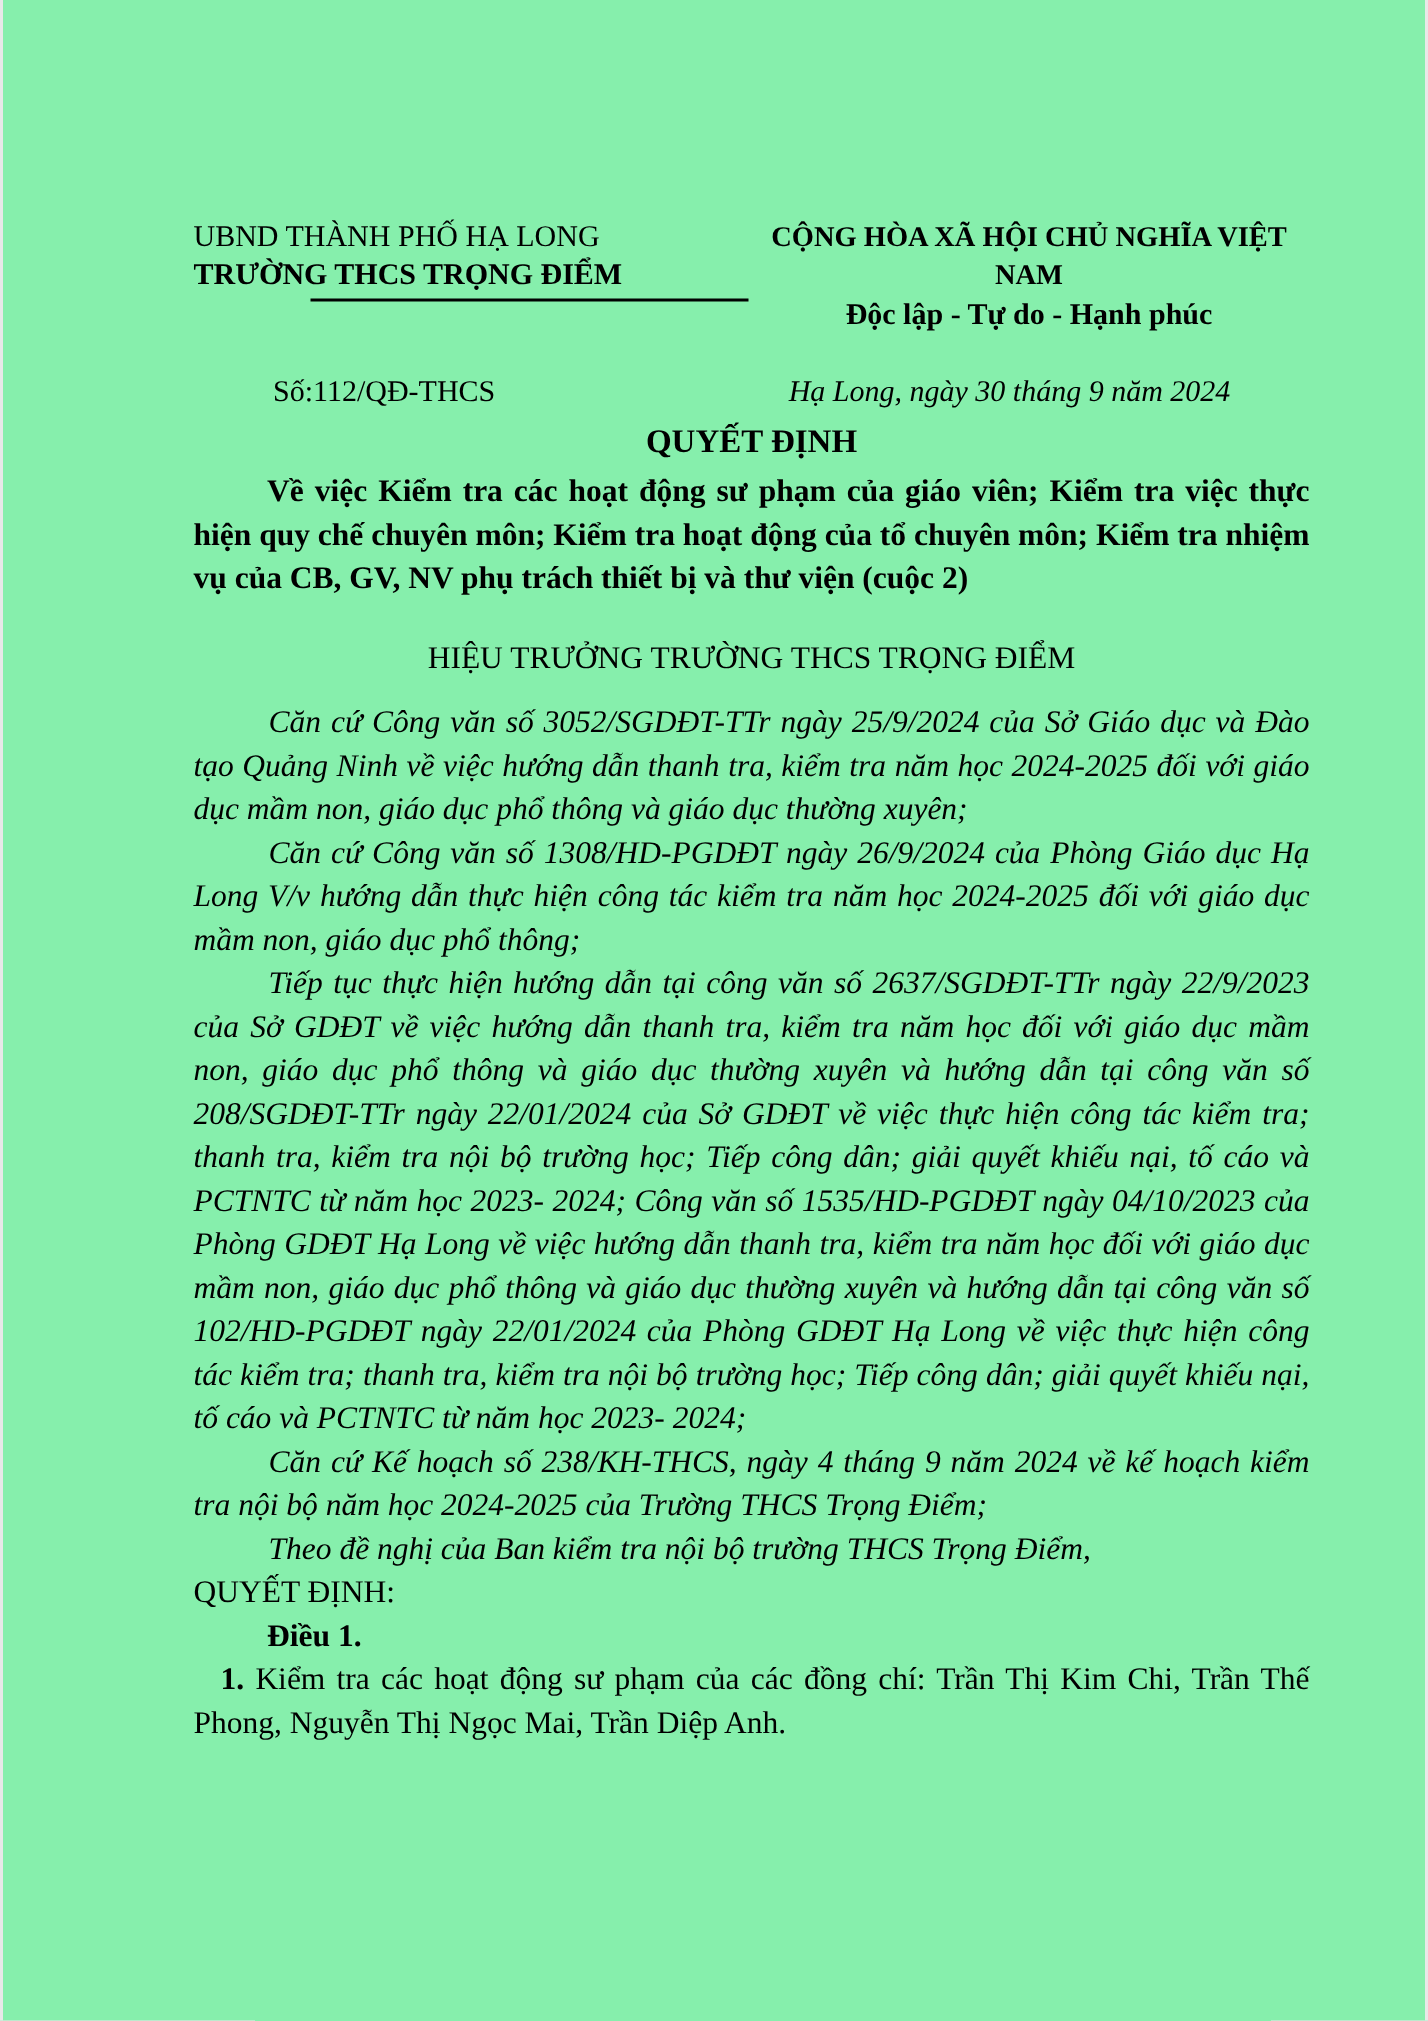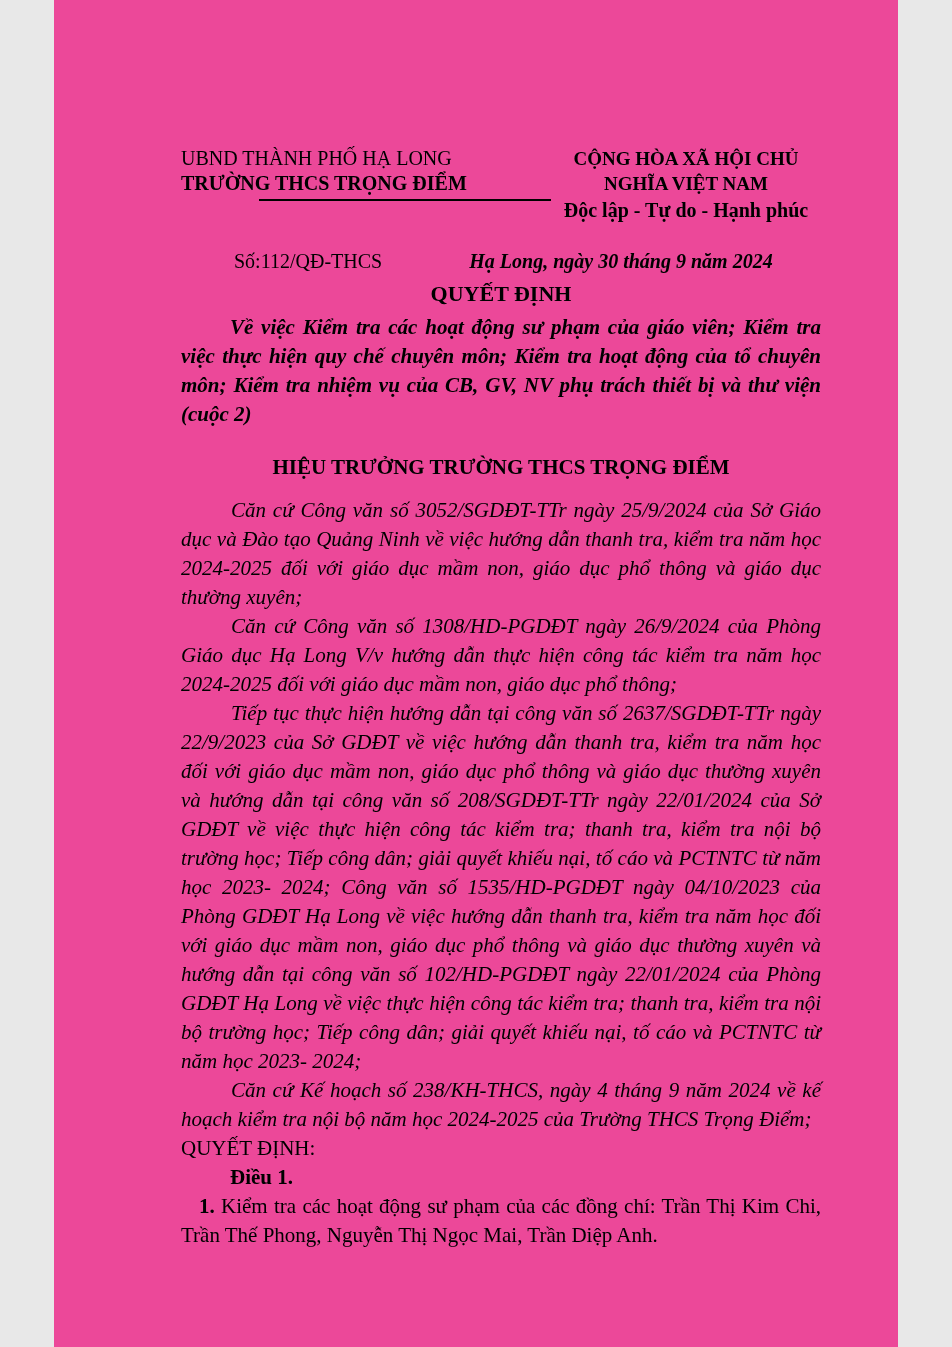--- a/index.html
+++ b/index.html
@@ -1,44 +1,44 @@
 <!DOCTYPE html>
 <html><head>
   <meta charset="utf-8">
   <style>
     * { margin: 0; padding: 0; box-sizing: border-box; }
     html, body { background: #e8e8e8; }
     .page {
-      width: 844px;
+      width: 948px;
       height: 1347px;
       margin: 0 auto;
-      background: #ec4899;
+      background: #86efac;
       color: #000000;
       font-family: "Liberation Serif", serif;
       padding: 146px 77px 40px 127px;
       position: relative;
       overflow: hidden;
     }
     .header { display: flex; justify-content: space-between; align-items: flex-start; }
     .header-left { width: 378px; text-align: left; }
     .org1 { font-size: 20px; line-height: 25px; }
     .org2 { font-size: 20px; line-height: 25px; font-weight: bold; }
     .org-underline { width: 292px; border-bottom: 2px solid #000; margin-left: 78px; margin-top: 3px; }
     .header-right { width: 400px; text-align: center; }
     .nat1 { font-size: 19px; line-height: 25px; font-weight: bold; }
     .nat2 { font-size: 20px; line-height: 25px; font-weight: bold; margin-top: 2px; }
     .subheader { display: flex; justify-content: space-between; margin-top: 27px; }
     .doc-number { font-size: 20px; margin-left: 53px; }
-    .date-line { width: 400px; text-align: center; font-size: 20px; font-style: italic; font-weight: bold; }
+    .date-line { width: 400px; text-align: center; font-size: 20px; font-style: italic; font-weight: normal; }
     .title { text-align: center; font-weight: bold; font-size: 22px; margin-top: 8px; }
     .subject {
       font-weight: bold; font-size: 21px; line-height: 29px;
-      text-align: justify; text-indent: 49px; margin-top: 6px; font-style: italic;
+      text-align: justify; text-indent: 49px; margin-top: 6px;
     }
-    .authority { text-align: center; font-weight: bold; font-size: 21px; margin-top: 26px; }
+    .authority { text-align: center; font-weight: normal; font-size: 21px; margin-top: 26px; }
     .body-block { margin-top: 16px; font-style: italic; font-size: 21px; line-height: 29px; }
     .body-block p.preamble { text-align: justify; text-indent: 50px; }
     .decision-heading { text-align: left; font-weight: normal; font-style: normal; }
     .article-heading { font-weight: bold; font-style: normal; text-indent: 49px; }
     .article-item { font-style: normal; text-align: justify; text-indent: 18px; }
     .article-item .num { font-weight: bold; }
   </style>
 </head>
 <body>
 
@@ -65,20 +65,21 @@
 
   <p class="subject">Về việc Kiểm tra các hoạt động sư phạm của giáo viên; Kiểm tra việc thực  hiện quy chế chuyên môn; Kiểm tra hoạt động của tổ chuyên môn; Kiểm tra nhiệm vụ của CB, GV, NV phụ trách thiết bị và thư viện (cuộc 2)</p>
 
   <div class="authority">HIỆU TRƯỞNG TRƯỜNG THCS TRỌNG ĐIỂM</div>
 
   <div class="body-block">
     <p class="preamble">Căn cứ Công văn số 3052/SGDĐT-TTr ngày 25/9/2024 của Sở Giáo dục và Đào tạo Quảng Ninh về việc hướng dẫn thanh tra, kiểm tra năm học 2024-2025 đối với giáo dục mầm non, giáo dục phổ thông và giáo dục thường xuyên;</p>
     <p class="preamble">Căn cứ Công văn số 1308/HD-PGDĐT ngày 26/9/2024 của Phòng Giáo dục Hạ Long V/v hướng dẫn thực hiện công tác kiểm tra năm học 2024-2025 đối với giáo dục mầm non, giáo dục phổ thông;</p>
     <p class="preamble">Tiếp tục thực hiện hướng dẫn tại công văn số 2637/SGDĐT-TTr ngày 22/9/2023 của Sở GDĐT về việc hướng dẫn thanh tra, kiểm tra năm học đối với giáo dục mầm non, giáo dục phổ thông và giáo dục thường xuyên và hướng dẫn tại công văn số 208/SGDĐT-TTr ngày 22/01/2024 của Sở GDĐT về việc thực hiện công tác kiểm tra; thanh tra, kiểm tra nội bộ trường học; Tiếp công dân; giải quyết khiếu nại, tố cáo và PCTNTC từ năm học 2023- 2024; Công văn số 1535/HD-PGDĐT ngày 04/10/2023 của Phòng GDĐT Hạ Long về việc hướng dẫn thanh tra, kiểm tra năm học đối với giáo dục mầm non, giáo dục phổ thông và giáo dục thường xuyên và hướng dẫn tại công văn số 102/HD-PGDĐT ngày 22/01/2024 của Phòng GDĐT Hạ Long về việc thực hiện công tác kiểm tra; thanh tra, kiểm tra nội bộ trường học; Tiếp công dân; giải quyết khiếu nại, tố cáo và PCTNTC từ năm học 2023- 2024;</p>
     <p class="preamble">Căn cứ Kế hoạch số 238/KH-THCS, ngày 4 tháng 9 năm 2024 về kế hoạch kiểm tra nội bộ năm học 2024-2025 của Trường THCS Trọng Điểm;</p>
+    <p class="preamble">Theo đề nghị của Ban kiểm tra nội bộ trường THCS Trọng Điểm,</p>
 
     <p class="decision-heading">QUYẾT ĐỊNH:</p>
 
     <p class="article-heading">Điều 1.</p>
 
     <p class="article-item"><span class="num">1.</span><span> Kiểm tra các hoạt động sư phạm của các đồng chí: Trần Thị Kim Chi, Trần Thế Phong, Nguyễn Thị Ngọc Mai, Trần Diệp Anh.</span></p>
   </div>
 
 </div>
 

